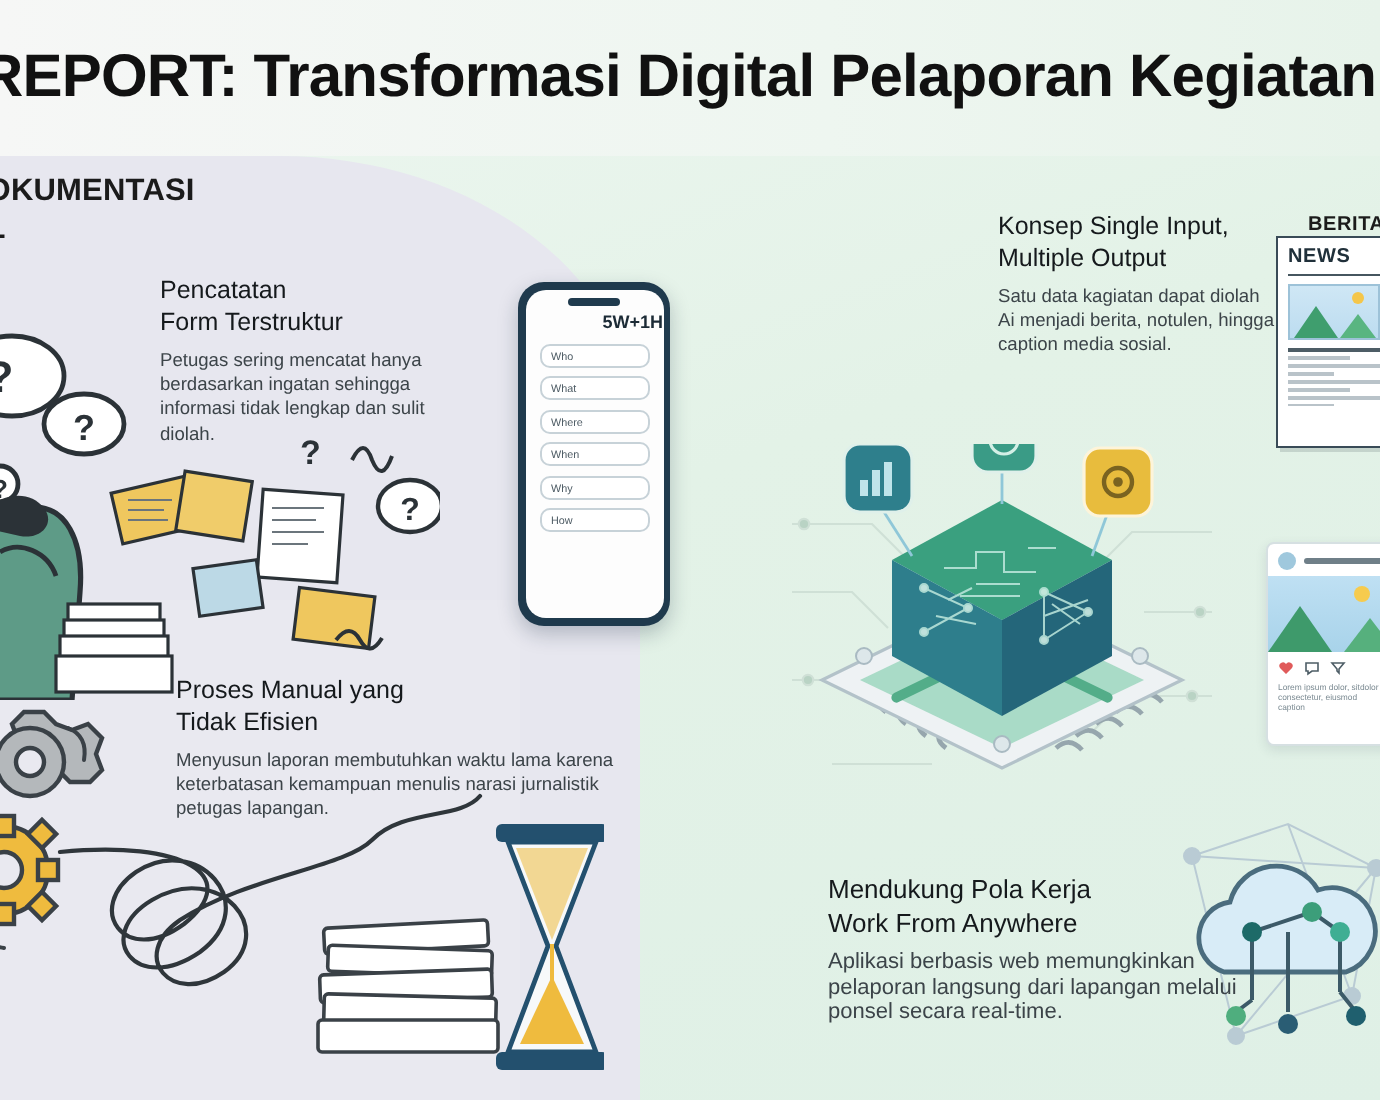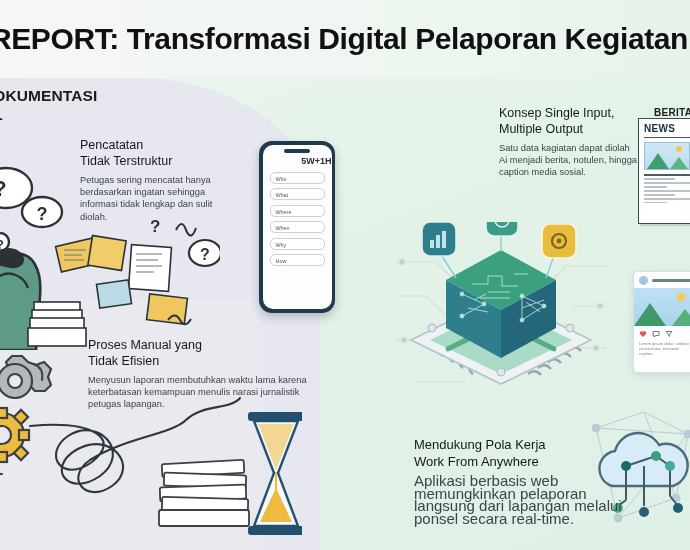--- a/index.html
+++ b/index.html
@@ -310,36 +310,36 @@
         </svg>
       <svg width="8" height="8" viewBox="0 0 16 16">
           <path d="M2 3 h12 l-5 6 v4 l-2 -2 v-2 z" fill="none" stroke="#4d5d66" stroke-width="1.6"></path>
         </svg>
     </div>
     <div class="cap">Lorem ipsum dolor, sitdolor consectetur, eiusmod caption</div>
   </div>
 
   <div class="blk" id="blk-pencatatan">
     <h3 style="white-space:pre-line">Pencatatan
-Tidak Terstruktur</h3>
+Form Terstruktur</h3>
     <p>Petugas sering mencatat hanya berdasarkan ingatan sehingga informasi tidak lengkap dan sulit diolah.</p>
   </div>
 
   <div class="blk" id="blk-proses">
     <h3 style="white-space:pre-line">Proses Manual yang
 Tidak Efisien</h3>
     <p>Menyusun laporan membutuhkan waktu lama karena keterbatasan kemampuan menulis narasi jurnalistik petugas lapangan.</p>
   </div>
 
 
   <div class="blk" id="blk-konsep">
     <h3 style="white-space:pre-line">Konsep Single Input,
 Multiple Output</h3>
     <p>Satu data kagiatan dapat diolah Ai menjadi berita, notulen, hingga caption media sosial.</p>
   </div>
 
   <div class="blk" id="blk-wfa">
     <h3 style="white-space:pre-line;font-size:13px;line-height:16.5px">Mendukung Pola Kerja
 Work From Anywhere</h3>
-    <p style="font-size:15px;line-height:12.6px">Aplikasi berbasis web memungkinkan pelaporan langsung dari lapangan melalui ponsel secara real-time.</p>
+    <p style="font-size:11px;line-height:12.6px">Aplikasi berbasis web memungkinkan pelaporan langsung dari lapangan melalui ponsel secara real-time.</p>
   </div>
 
 </div>
 
 </body></html>

